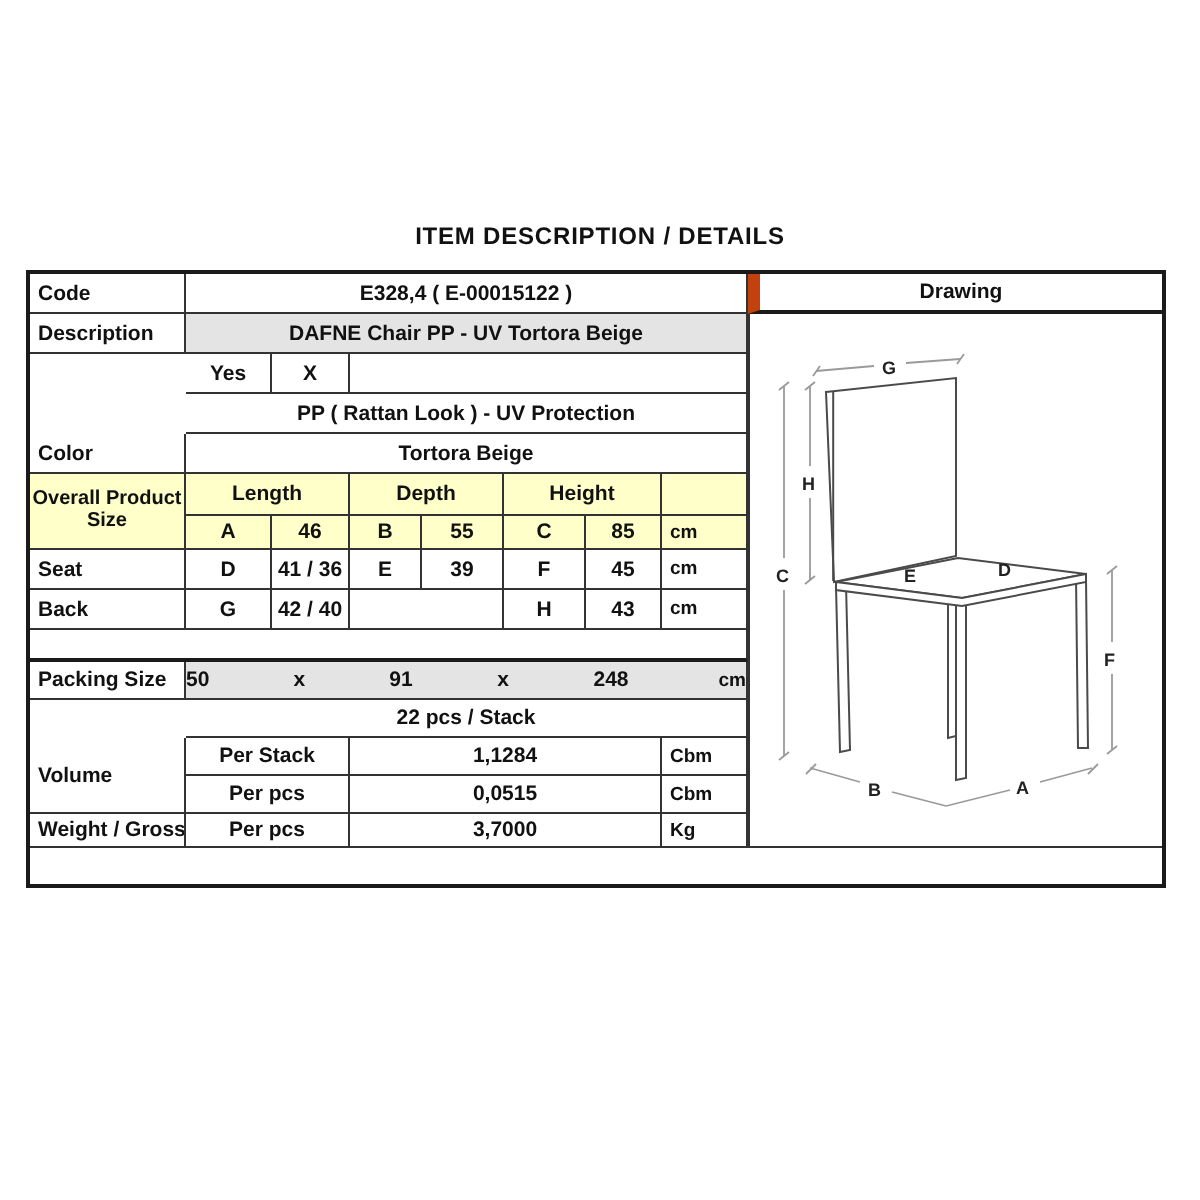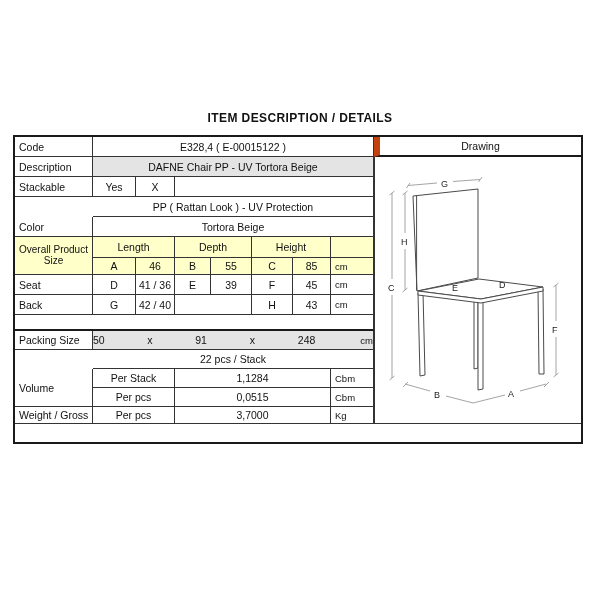--- a/index.html
+++ b/index.html
@@ -6,21 +6,21 @@
     font-family:"Liberation Sans","DejaVu Sans",sans-serif;-webkit-font-smoothing:antialiased;}
   .page{position:relative;width:600px;height:600px;background:#fff;overflow:hidden;}
   .title{position:absolute;left:0;right:0;top:111px;text-align:center;
     font-size:12px;font-weight:bold;letter-spacing:.4px;color:#111;}
   .spec{position:absolute;left:13px;top:135px;border:2px solid #1a1a1a;background:#fff;
     display:grid;
     grid-template-columns:78px 43px 39px 36px 41px 41px 38px 43px 207px;
     grid-template-rows:20px 20px 20px 20px 20px 21px 17px 20px 20px 16px 19px 19px 19px 19px 17px 18px;}
   .cell{border-right:1px solid #333;border-bottom:1px solid #333;box-sizing:border-box;
     display:flex;align-items:center;justify-content:center;
-    font-size:10.5px;font-weight:normal;color:#111;overflow:hidden;white-space:nowrap;}
+    font-size:10.5px;font-weight:bold;color:#111;overflow:hidden;white-space:nowrap;}
   .lbl{justify-content:flex-start;padding-left:4px;}
   .unit{justify-content:flex-start;padding-left:4px;font-size:9.5px;}
   .yellow{background:#FFFFC9;}
   .gray{background:#E4E4E4;}
   .nr{border-right:none;}
   .nb{border-bottom:none;margin-top:32px;}
   .bb2{border-bottom:2px solid #1a1a1a;}
   .two-line{flex-direction:column;line-height:1.05;justify-content:center;font-size:10px;}
   .drawcell{position:relative;padding:0;}
   .drawcell svg{position:absolute;left:0;top:0;}
@@ -93,21 +93,20 @@
         <line class="dim" x1="98" y1="246" x2="130" y2="238"></line>
           <line class="dim" x1="145" y1="234" x2="171" y2="227"></line>
         <line class="dim" x1="169" y1="230" x2="174" y2="225"></line>
         <text x="133" y="240">A</text>
 
         <text x="77" y="134">E</text>
         <text x="124" y="131">D</text>
       </svg>
     </div>
 
-    <div class="cell lbl" style="grid-area:3/1/4/2">Stackable</div>
     <div class="cell" style="grid-area:3/2/4/3">Yes</div>
     <div class="cell" style="grid-area:3/3/4/4">X</div>
     <div class="cell" style="grid-area:3/4/4/9"></div>
 
     <div class="cell" style="grid-area:4/2/5/9">PP ( Rattan Look )  -  UV Protection</div>
 
     <div class="cell lbl" style="grid-area:5/1/6/2">Color</div>
     <div class="cell" style="grid-area:5/2/6/9">Tortora Beige</div>
 
     <div class="cell yellow two-line" style="grid-area:6/1/8/2">

